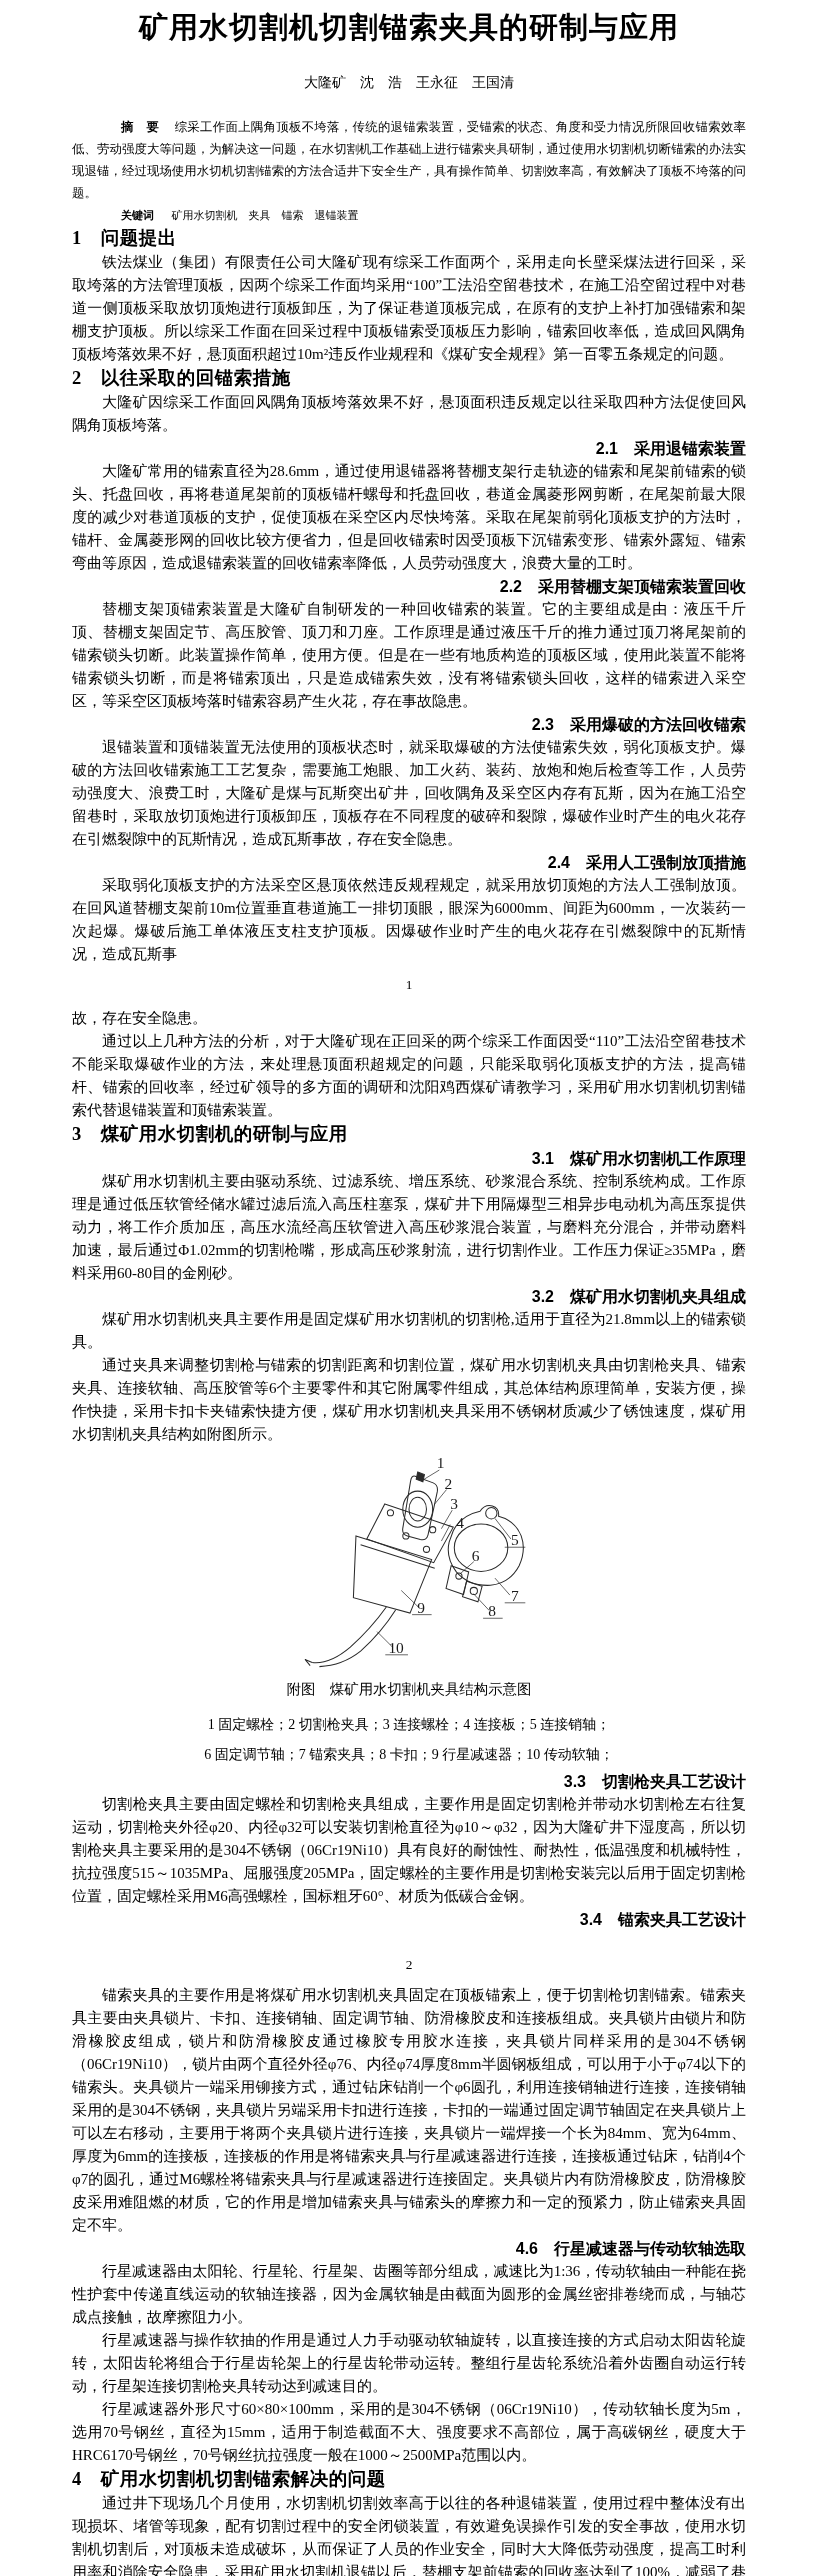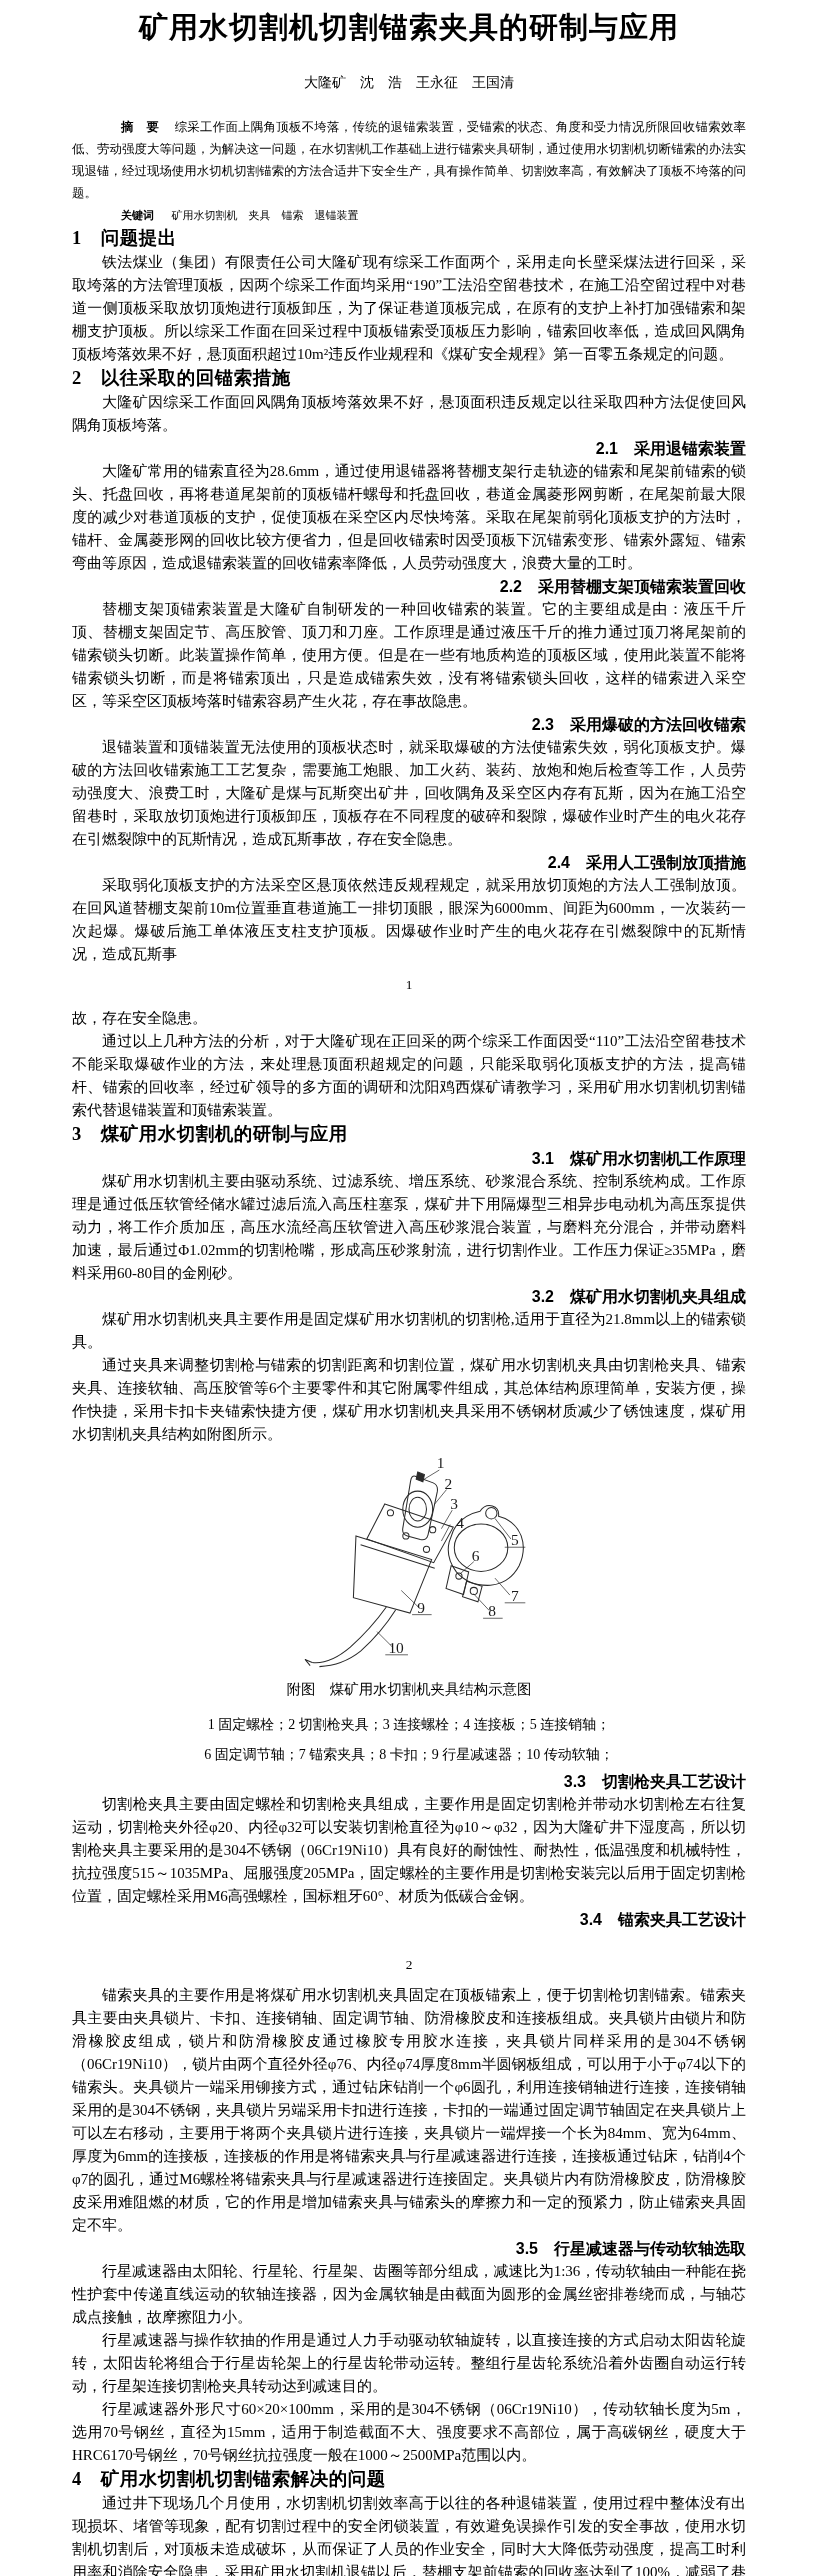--- a/index.html
+++ b/index.html
@@ -47,21 +47,21 @@
 
   <h1 class="doc-title">矿用水切割机切割锚索夹具的研制与应用</h1>
 
   <div class="authors">大隆矿　沈　浩　王永征　王国清</div>
 
   <p class="abstract"><span class="lbl">摘　要</span><span class="txt">综采工作面上隅角顶板不垮落，传统的退锚索装置，受锚索的状态、角度和受力情况所限回收锚索效率低、劳动强度大等问题，为解决这一问题，在水切割机工作基础上进行锚索夹具研制，通过使用水切割机切断锚索的办法实现退锚，经过现场使用水切机切割锚索的方法合适井下安全生产，具有操作简单、切割效率高，有效解决了顶板不垮落的问题。</span></p>
 
   <p class="keywords"><span class="lbl">关键词</span><span class="txt">矿用水切割机　夹具　锚索　退锚装置</span></p>
 
   <h2 class="sec mt6">1　问题提出</h2>
-  <p class="body-p">铁法煤业（集团）有限责任公司大隆矿现有综采工作面两个，采用走向长壁采煤法进行回采，采取垮落的方法管理顶板，因两个综采工作面均采用“190”工法沿空留巷技术，在施工沿空留过程中对巷道一侧顶板采取放切顶炮进行顶板卸压，为了保证巷道顶板完成，在原有的支护上补打加强锚索和架棚支护顶板。所以综采工作面在回采过程中顶板锚索受顶板压力影响，锚索回收率低，造成回风隅角顶板垮落效果不好，悬顶面积超过10m²违反作业规程和《煤矿安全规程》第一百零五条规定的问题。</p>
+  <p class="body-p">铁法煤业（集团）有限责任公司大隆矿现有综采工作面两个，采用走向长壁采煤法进行回采，采取垮落的方法管理顶板，因两个综采工作面均采用“100”工法沿空留巷技术，在施工沿空留过程中对巷道一侧顶板采取放切顶炮进行顶板卸压，为了保证巷道顶板完成，在原有的支护上补打加强锚索和架棚支护顶板。所以综采工作面在回采过程中顶板锚索受顶板压力影响，锚索回收率低，造成回风隅角顶板垮落效果不好，悬顶面积超过10m²违反作业规程和《煤矿安全规程》第一百零五条规定的问题。</p>
 
   <h2 class="sec mt4">2　以往采取的回锚索措施</h2>
   <p class="body-p">大隆矿因综采工作面回风隅角顶板垮落效果不好，悬顶面积违反规定以往采取四种方法促使回风隅角顶板垮落。</p>
 
   <h3 class="sub mt16">2.1　采用退锚索装置</h3>
   <p class="body-p">大隆矿常用的锚索直径为28.6mm，通过使用退锚器将替棚支架行走轨迹的锚索和尾架前锚索的锁头、托盘回收，再将巷道尾架前的顶板锚杆螺母和托盘回收，巷道金属菱形网剪断，在尾架前最大限度的减少对巷道顶板的支护，促使顶板在采空区内尽快垮落。采取在尾架前弱化顶板支护的方法时，锚杆、金属菱形网的回收比较方便省力，但是回收锚索时因受顶板下沉锚索变形、锚索外露短、锚索弯曲等原因，造成退锚索装置的回收锚索率降低，人员劳动强度大，浪费大量的工时。</p>
 
   <h3 class="sub">2.2　采用替棚支架顶锚索装置回收</h3>
   <p class="body-p">替棚支架顶锚索装置是大隆矿自制研发的一种回收锚索的装置。它的主要组成是由：液压千斤顶、替棚支架固定节、高压胶管、顶刀和刀座。工作原理是通过液压千斤的推力通过顶刀将尾架前的锚索锁头切断。此装置操作简单，使用方便。但是在一些有地质构造的顶板区域，使用此装置不能将锚索锁头切断，而是将锚索顶出，只是造成锚索失效，没有将锚索锁头回收，这样的锚索进入采空区，等采空区顶板垮落时锚索容易产生火花，存在事故隐患。</p>
 
@@ -153,24 +153,24 @@
 
   <h3 class="sub mt78">3.3　切割枪夹具工艺设计</h3>
   <p class="body-p">切割枪夹具主要由固定螺栓和切割枪夹具组成，主要作用是固定切割枪并带动水切割枪左右往复运动，切割枪夹外径φ20、内径φ32可以安装切割枪直径为φ10～φ32，因为大隆矿井下湿度高，所以切割枪夹具主要采用的是304不锈钢（06Cr19Ni10）具有良好的耐蚀性、耐热性，低温强度和机械特性，抗拉强度515～1035MPa、屈服强度205MPa，固定螺栓的主要作用是切割枪安装完以后用于固定切割枪位置，固定螺栓采用M6高强螺栓，国标粗牙60°、材质为低碳合金钢。</p>
 
   <h3 class="sub mt26">3.4　锚索夹具工艺设计</h3>
 
   <div class="pageno n2">2</div>
 
   <p class="body-p">锚索夹具的主要作用是将煤矿用水切割机夹具固定在顶板锚索上，便于切割枪切割锚索。锚索夹具主要由夹具锁片、卡扣、连接销轴、固定调节轴、防滑橡胶皮和连接板组成。夹具锁片由锁片和防滑橡胶皮组成，锁片和防滑橡胶皮通过橡胶专用胶水连接，夹具锁片同样采用的是304不锈钢（06Cr19Ni10），锁片由两个直径外径φ76、内径φ74厚度8mm半圆钢板组成，可以用于小于φ74以下的锚索头。夹具锁片一端采用铆接方式，通过钻床钻削一个φ6圆孔，利用连接销轴进行连接，连接销轴采用的是304不锈钢，夹具锁片另端采用卡扣进行连接，卡扣的一端通过固定调节轴固定在夹具锁片上可以左右移动，主要用于将两个夹具锁片进行连接，夹具锁片一端焊接一个长为84mm、宽为64mm、厚度为6mm的连接板，连接板的作用是将锚索夹具与行星减速器进行连接，连接板通过钻床，钻削4个φ7的圆孔，通过M6螺栓将锚索夹具与行星减速器进行连接固定。夹具锁片内有防滑橡胶皮，防滑橡胶皮采用难阻燃的材质，它的作用是增加锚索夹具与锚索头的摩擦力和一定的预紧力，防止锚索夹具固定不牢。</p>
 
-  <h3 class="sub">3.5　行星减速器与传动软轴选取</h3>
+  <h3 class="sub">4.6　行星减速器与传动软轴选取</h3>
   <p class="body-p">行星减速器由太阳轮、行星轮、行星架、齿圈等部分组成，减速比为1:36，传动软轴由一种能在挠性护套中传递直线运动的软轴连接器，因为金属软轴是由截面为圆形的金属丝密排卷绕而成，与轴芯成点接触，故摩擦阻力小。</p>
   <p class="body-p">行星减速器与操作软抽的作用是通过人力手动驱动软轴旋转，以直接连接的方式启动太阳齿轮旋转，太阳齿轮将组合于行星齿轮架上的行星齿轮带动运转。整组行星齿轮系统沿着外齿圈自动运行转动，行星架连接切割枪夹具转动达到减速目的。</p>
-  <p class="body-p">行星减速器外形尺寸60×20×100mm，采用的是304不锈钢（06Cr19Ni10），传动软轴长度为5m，选用70号钢丝，直径为15mm，适用于制造截面不大、强度要求不高部位，属于高碳钢丝，硬度大于HRC6170号钢丝，70号钢丝抗拉强度一般在1000～2500MPa范围以内。</p>
+  <p class="body-p">行星减速器外形尺寸60×80×100mm，采用的是304不锈钢（06Cr19Ni10），传动软轴长度为5m，选用70号钢丝，直径为15mm，适用于制造截面不大、强度要求不高部位，属于高碳钢丝，硬度大于HRC6170号钢丝，70号钢丝抗拉强度一般在1000～2500MPa范围以内。</p>
 
   <h2 class="sec">4　矿用水切割机切割锚索解决的问题</h2>
   <p class="body-p">通过井下现场几个月使用，水切割机切割效率高于以往的各种退锚装置，使用过程中整体没有出现损坏、堵管等现象，配有切割过程中的安全闭锁装置，有效避免误操作引发的安全事故，使用水切割机切割后，对顶板未造成破坏，从而保证了人员的作业安全，同时大大降低劳动强度，提高工时利用率和消除安全隐患，采用矿用水切割机退锚以后，替棚支架前锚索的回收率达到了100%，减弱了巷道顶板支护强度，回风隅角顶板垮落明显，满足作业规程和《煤矿安全规程》的要求。</p>
 
   <h2 class="sec">5　结　论</h2>
 
 </div>
 
 
 </body></html>

